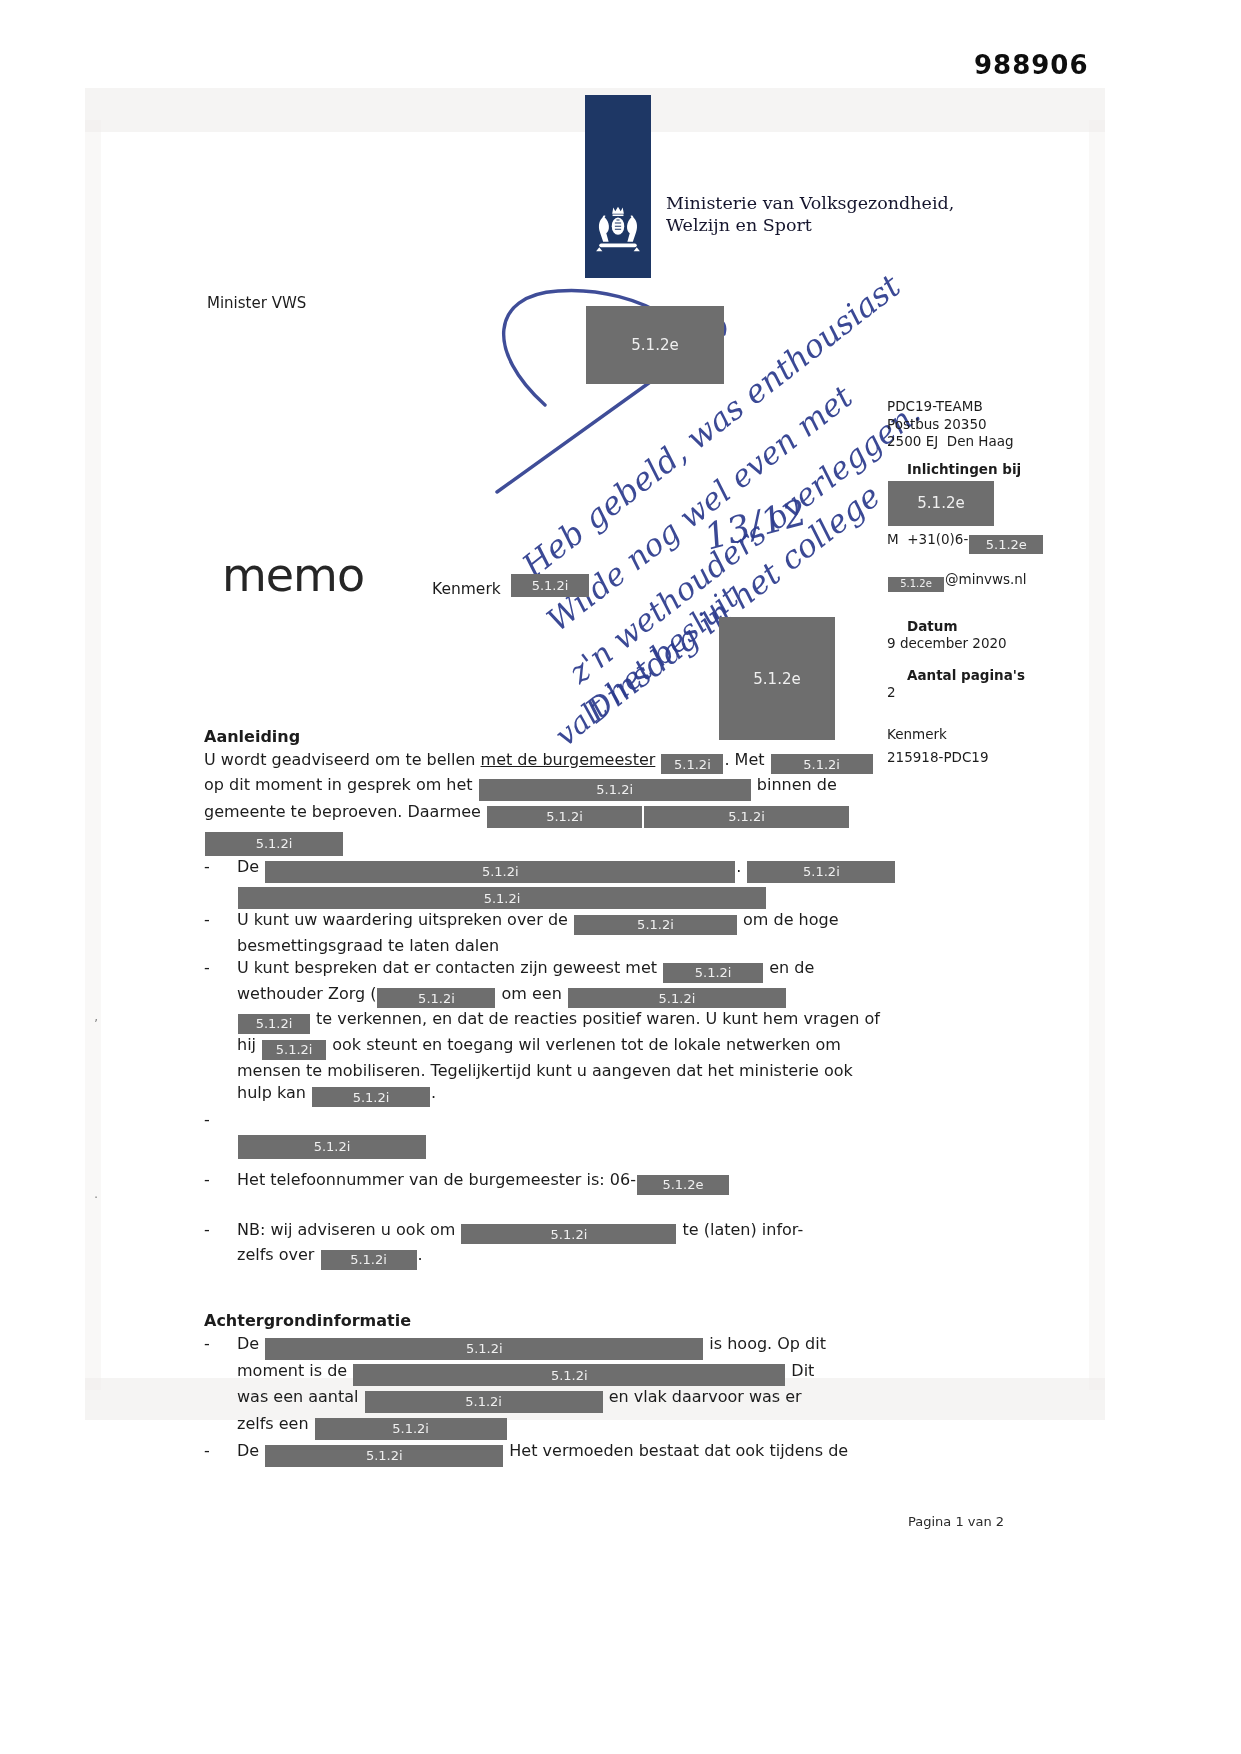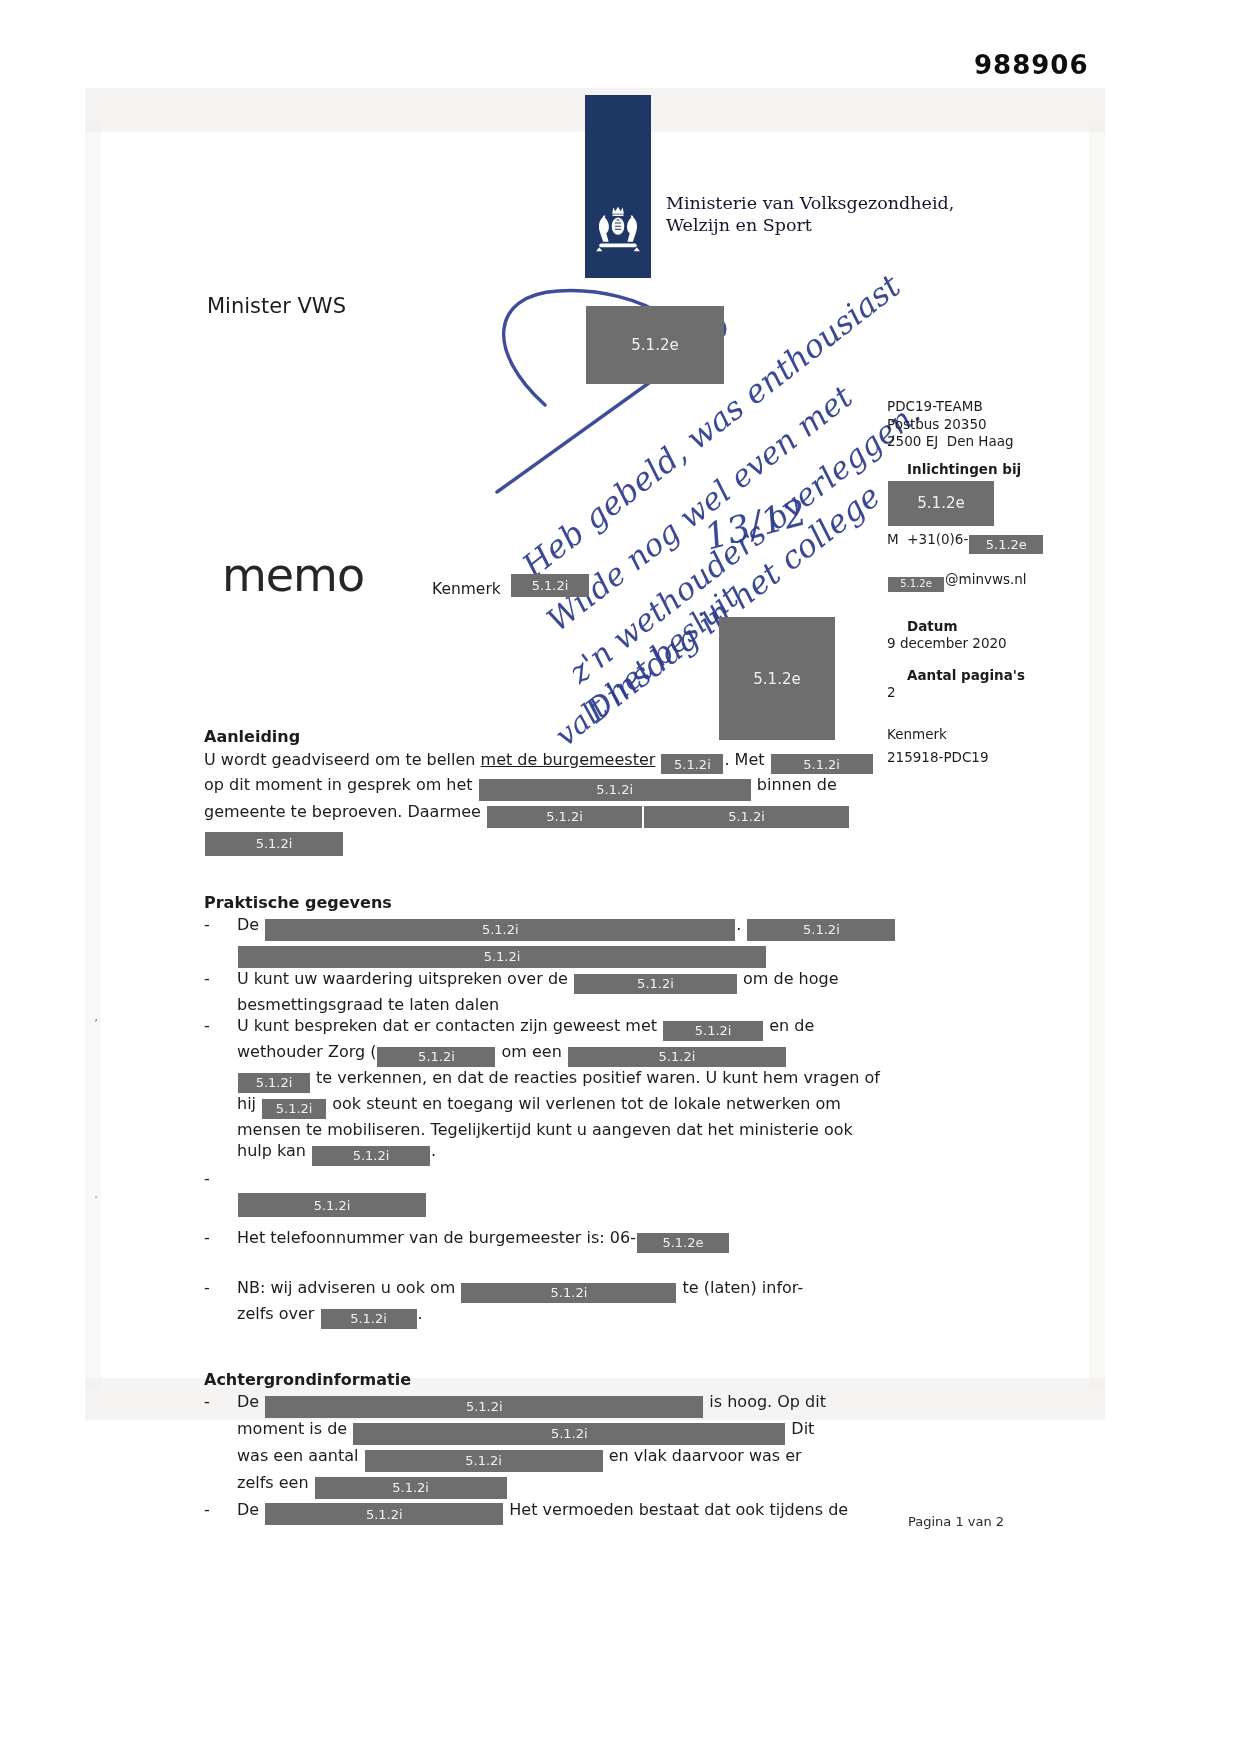--- a/index.html
+++ b/index.html
@@ -11,21 +11,21 @@
   .band-bottom{left:85px;top:1378px;width:1020px;height:42px;}
   .band-left{left:85px;top:120px;width:16px;height:1270px;opacity:.4;}
   .band-right{left:1089px;top:120px;width:16px;height:1270px;opacity:.4;}
 
   .docnum{position:absolute;left:974px;top:50px;font-size:26px;font-weight:bold;letter-spacing:1px;color:#0e0e0e;}
 
   .banner{position:absolute;left:585px;top:95px;width:66px;height:183px;background:#1e3765;}
   .crest{position:absolute;left:8px;bottom:14px;width:50px;height:60px;}
   .ministry{position:absolute;left:666px;top:192px;font-family:"DejaVu Serif","Liberation Serif",serif;
             font-size:17.5px;line-height:22px;color:#15152d;}
-  .addressee{position:absolute;left:207px;top:294px;font-size:21px;}
+  .addressee{position:absolute;left:207px;top:294px;font-size:15px;}
 
   
   .hw{position:absolute;font-family:"DejaVu Serif","Liberation Serif",serif;font-style:italic;
       color:#2b3a8d;transform-origin:0 0;white-space:nowrap;opacity:.92;}
   .hw1{left:515px;top:555px;font-size:32px;transform:rotate(-38deg);}
   .hw2{left:540px;top:610px;font-size:31px;transform:rotate(-38deg);}
   .hw3{left:562px;top:662px;font-size:31px;transform:rotate(-38deg);}
   .hw4{left:578px;top:700px;font-size:32px;transform:rotate(-38deg);}
   .hw5{left:548px;top:726px;font-size:30px;transform:rotate(-40deg);}
   .hw-date{left:700px;top:518px;font-size:36px;transform:rotate(-15deg);}
@@ -142,21 +142,20 @@
     <div class="b pages-l">Aantal pagina's</div>
     <div>2</div>
     <div class="kenmerk-l">Kenmerk</div>
     <div class="kenmerk-v">215918-PDC19</div>
   </div>
 
   <div class="main">
     <div class="h">Aanleiding</div>
     <div class="para"><span>U wordt geadviseerd om te bellen </span><span class="us">met de burgemeester</span><span> </span><span class="chip" style="width: 62px;">5.1.2i</span><span>. Met </span><span class="chip" style="width: 102px;">5.1.2i</span><br><span>op dit moment in gesprek om het </span><span class="chip" style="width: 272px; height: 22px;">5.1.2i</span><span> binnen de</span><br><span>gemeente te beproeven. Daarmee </span><span class="chip" style="width: 155px; height: 22px;">5.1.2i</span><span class="chip" style="width: 205px; height: 22px;">5.1.2i</span><br><span class="chip" style="width: 138px; height: 24px;">5.1.2i</span></div>
 
-    <div class="h h2">Praktische gegevens</div>
     <div>
         <div class="bullet">
           <span class="dash">-</span>
           <span class="btext"><span>De </span><span class="chip" style="width: 470px; height: 22px;">5.1.2i</span><span>. </span><span class="chip" style="width: 148px; height: 22px;">5.1.2i</span><br><span class="chip" style="width: 528px; height: 22px;">5.1.2i</span></span>
         </div>
         <div class="bullet">
           <span class="dash">-</span>
           <span class="btext"><span>U kunt uw waardering uitspreken over de </span><span class="chip" style="width: 163px;">5.1.2i</span><span> om de hoge</span><br><span>besmettingsgraad te laten dalen</span></span>
         </div>
         <div class="bullet">

